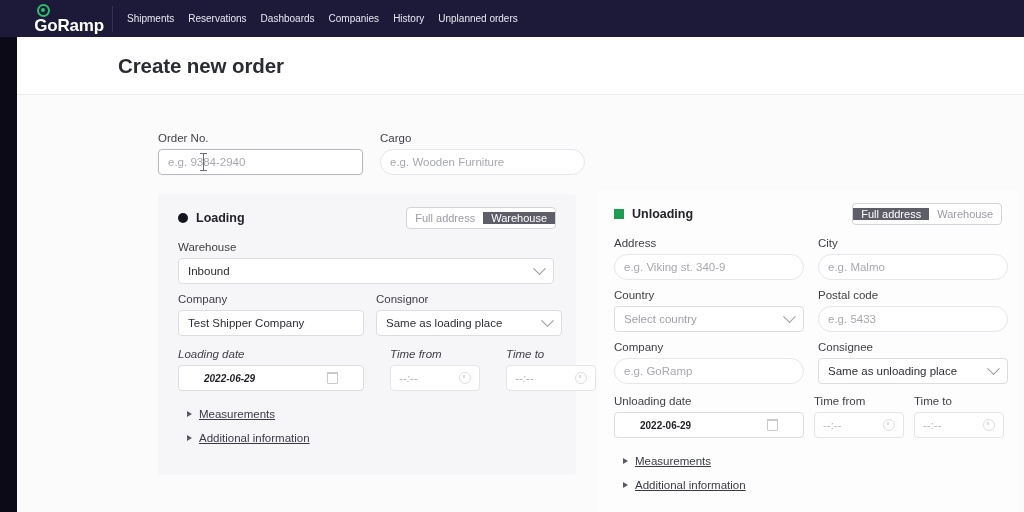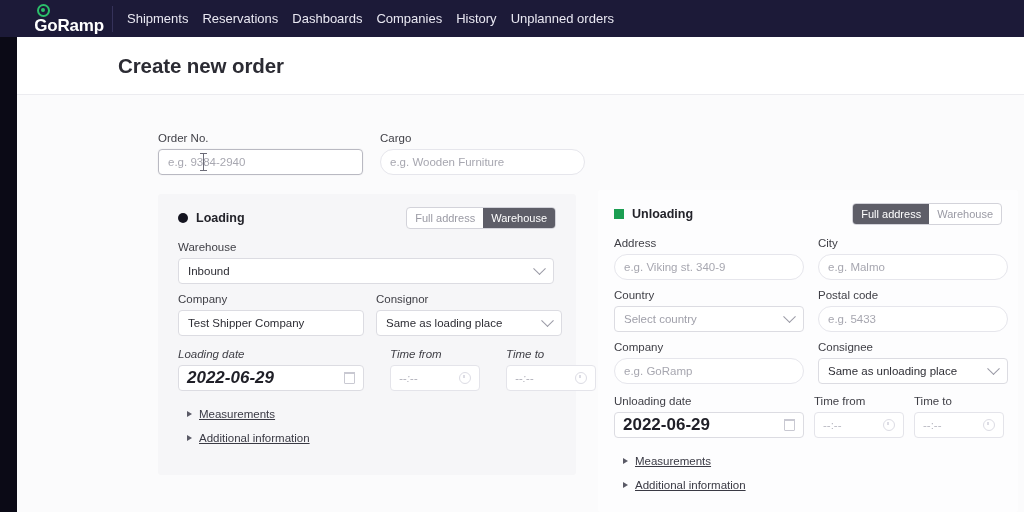--- a/index.html
+++ b/index.html
@@ -74,21 +74,21 @@
     background: #35325a;
     margin-right: 14px;
   }
   .nav-links {
     display: flex;
     align-items: center;
     gap: 14px;
   }
   .nav-links a {
     color: #e9e8f2;
-    font-size: 13px;
+    font-size: 10px;
     text-decoration: none;
     white-space: nowrap;
   }
 
   
   .left-rail {
     position: absolute;
     top: 37px;
     left: 0;
     width: 17px;
@@ -234,20 +234,21 @@
     display: inline-block;
   }
 
   .seg {
     display: flex;
     border: 1px solid #d3d3da;
     border-radius: 4px;
     overflow: hidden;
     background: #ffffff;
     height: 20px;
+    align-items: center;
   }
   .seg div {
     font-size: 11px;
     padding: 0 8px;
     display: flex;
     align-items: center;
     color: #9a9aa4;
     white-space: nowrap;
   }
   .seg div.on {
@@ -304,24 +305,24 @@
     column-gap: 10px;
     margin-top: 11px;
   }
 
   .datefield {
     box-sizing: border-box;
     height: 26px;
     border: 1px solid #dcdce2;
     border-radius: 4px;
     background: #ffffff;
-    font-size: 17px;
+    font-size: 10px;
     color: #1f1f27;
     font-weight: bold;
-    padding: 0 8px;
+    padding: 0 25px;
     display: flex;
     align-items: center;
     justify-content: space-between;
     width: 100%;
   }
   .cal-icon {
     width: 9px; height: 10px;
     border: 1.3px solid #c9c9d2;
     border-radius: 1px;
     position: relative;

